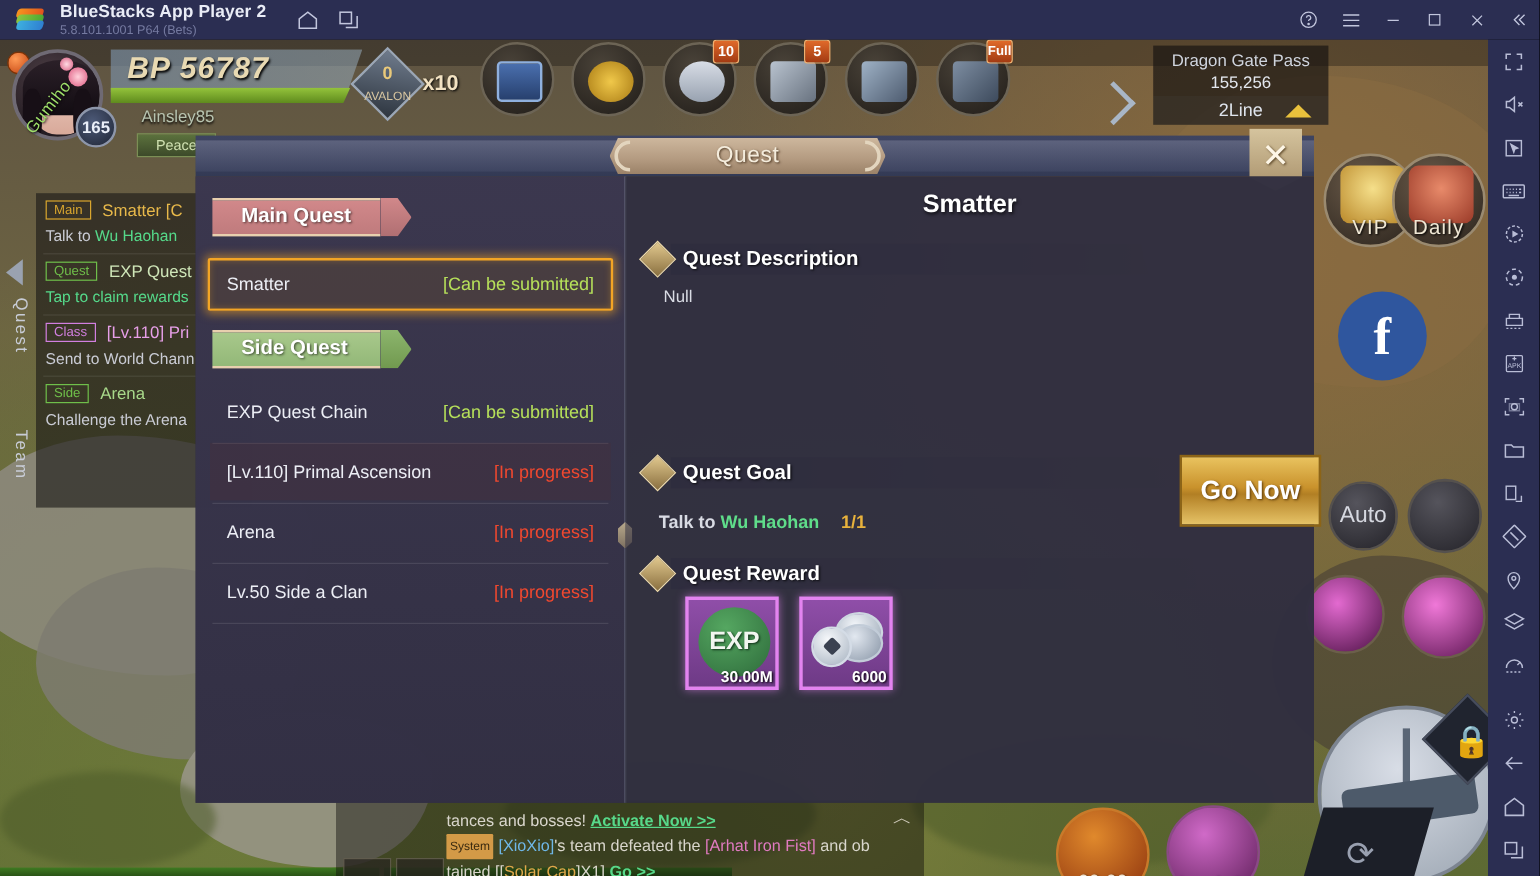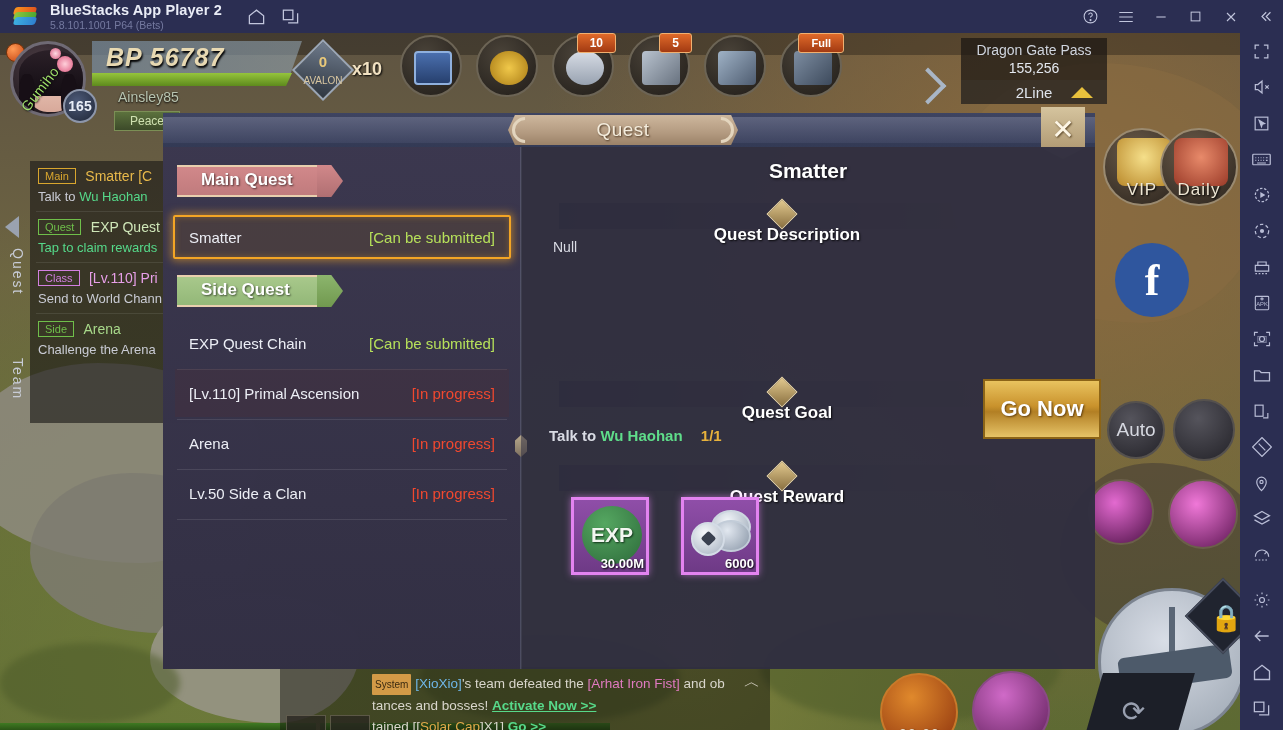--- a/index.html
+++ b/index.html
@@ -80,21 +80,21 @@
   .pname{ position:absolute; left:112px; top:52px; color:#b8c4b0; font-size:14px; text-shadow:0 1px 2px #000; }
   .peace{ position:absolute; left:108px; top:74px; width:66px;height:20px;
     background:linear-gradient(180deg,rgba(90,120,60,.8),rgba(50,70,35,.8)); border:1px solid #7b8f55;
     color:#cfe0b0; font-size:12px; display:flex;align-items:center;justify-content:center; }
 
   
   .hudicons{ position:absolute; left:400px; top:2px; display:flex; gap:14px; z-index:9;}
   .hicon{ width:62px;height:62px;border-radius:50%;
     background:radial-gradient(circle at 40% 30%,#4a4339,#201c18); border:2px solid #6c6455; position:relative;}
   .hicon .g1{position:absolute;left:12px;top:14px;width:38px;height:34px;border-radius:4px;}
-  .hbadge{ position:absolute; right:-4px; top:-4px; min-width:22px;height:20px;padding:0 12px;
+  .hbadge{ position:absolute; right:-4px; top:-4px; min-width:22px;height:20px;padding:0 0;
     background:linear-gradient(180deg,#e06a2a,#a23a12); border:1px solid #f0b070; border-radius:3px;
     color:#fff;font-size:12px;display:flex;align-items:center;justify-content:center;font-weight:bold;}
   .hbadge.full{ font-size:11px; }
   .x10{ position:absolute; left:352px; top:26px; color:#f2e2c2; font-size:18px; font-weight:bold;
     text-shadow:1px 1px 2px #000; z-index:10;}
   .avdiamond{ position:absolute; left:296px; top:12px; width:54px;height:50px; z-index:10;}
   .avdiamond .dm{ width:44px;height:44px;background:linear-gradient(145deg,#6f7b8c,#2e3640);
     transform:rotate(45deg); margin:3px auto; border:2px solid #9aa6b6;}
   .avdiamond .num{position:absolute;left:0;top:8px;width:54px;text-align:center;color:#e9c97a;font-size:15px;font-weight:bold;}
   .avdiamond .lab{position:absolute;left:0;top:30px;width:54px;text-align:center;color:#d8c6a0;font-size:10px;}
@@ -203,33 +203,33 @@
   .qrow .nm{ color:#eceef5; font-size:15px; }
   .qrow .st{ font-size:15px; }
   .qrow.sel{ left:10px; width:338px; height:44px;
     background:rgba(90,70,50,.45); border:2px solid #f3a525;
     box-shadow:0 0 8px 2px rgba(243,165,37,.55), inset 0 0 6px rgba(243,165,37,.3); border-radius:2px;}
   .qsep{ position:absolute; left:14px; width:330px; height:1px; background:rgba(255,255,255,.10); }
 
   
   .qtitle{ position:absolute; left:0; top:12px; width:574px; text-align:center; color:#fff;
     font-size:21px; font-weight:bold; text-shadow:1px 1px 3px rgba(0,0,0,.75);}
-  .sechdr{ position:absolute; left:16px; width:500px; height:26px; display:flex; align-items:center;flex-direction:column; }
+  .sechdr{ position:absolute; left:16px; width:500px; height:26px; display:flex; align-items:center; }
   .sechdr .gem{ width:22px;height:22px; background:linear-gradient(135deg,#e2c98f,#8a7040);
     transform:rotate(45deg); border:1px solid #f0dcab; margin-right:10px; flex:0 0 auto;}
   .sechdr .gem .in{ width:10px;height:10px;background:#4a3a1c;margin:5px auto; }
   .sechdr .lbl{ color:#ffffff; font-size:17px; font-weight:bold; text-shadow:1px 1px 2px rgba(0,0,0,.8);}
   .sechdr .bar{ position:absolute; left:22px; top:0; width:440px; height:26px;
     background:linear-gradient(90deg,rgba(10,8,12,.72),rgba(10,8,12,0)); z-index:-1;}
   .desc{ position:absolute; left:32px; color:#d9dbe4; font-size:14px; }
   .goalrow{ position:absolute; left:28px; font-size:15px; color:#d9dbe4;font-weight:bold; }
   .goalrow .nm{ color:#5fdd8a; }
   .goalrow .cnt{ color:#e8b23c; margin-left:14px; }
 
-  .rewards{ position:absolute; left:50px; top:130px; display:flex; gap:32px;align-items:center; }
+  .rewards{ position:absolute; left:50px; top:130px; display:flex; gap:17px;align-items:center; }
   .rw{ width:78px;height:78px; position:relative;
     background:linear-gradient(180deg,#8f4ea8,#6e3a86);
     border:3px solid #e383f0; box-shadow:0 0 7px rgba(227,131,240,.6);}
   .rw .amt{ position:absolute; right:2px; bottom:1px; color:#fff; font-size:13px; font-weight:bold;
     text-shadow:1px 1px 2px #000; }
   .rw .exp{ position:absolute; left:8px; top:6px; width:60px;height:58px;border-radius:50%;
     background:radial-gradient(circle at 38% 30%,#55a761,#2d6a3a); display:flex;align-items:center;justify-content:center;
     color:#f2f6f0; font-size:21px; font-weight:bold; text-shadow:1px 1px 2px #103018;}
   .rw .coins{ position:absolute; left:7px; top:8px; width:64px;height:56px; }
   .rw .coins .c1{position:absolute;left:20px;top:2px;width:40px;height:34px;border-radius:50%;
@@ -448,24 +448,24 @@
       <div class="chat-tabs">
         <div class="ctab">
           
         </div>
         <div class="ctab">
           
         </div>
       </div>
       <div class="chat-lines">
         <div class="cl">
+          <span>tances and bosses! </span><span class="lnk">Activate Now &gt;&gt;</span>
+        </div>
+        <div class="cl">
           <span class="tagsys">System</span><span class="nm-blue">[XioXio]</span><span>'s team defeated the </span><span class="nm-pink">[Arhat Iron Fist]</span><span> and ob</span>
-        </div>
-        <div class="cl">
-          <span>tances and bosses! </span><span class="lnk">Activate Now &gt;&gt;</span>
         </div>
         <div class="cl">
           <span>tained [[</span><span class="itm">Solar Cap</span><span>]X1] </span><span class="lnk">Go &gt;&gt;</span>
         </div>
       </div>
       <div class="chat-up">︿</div>
       <div class="chat-gear">⚙</div>
     </div>
 
     <div class="modal">

